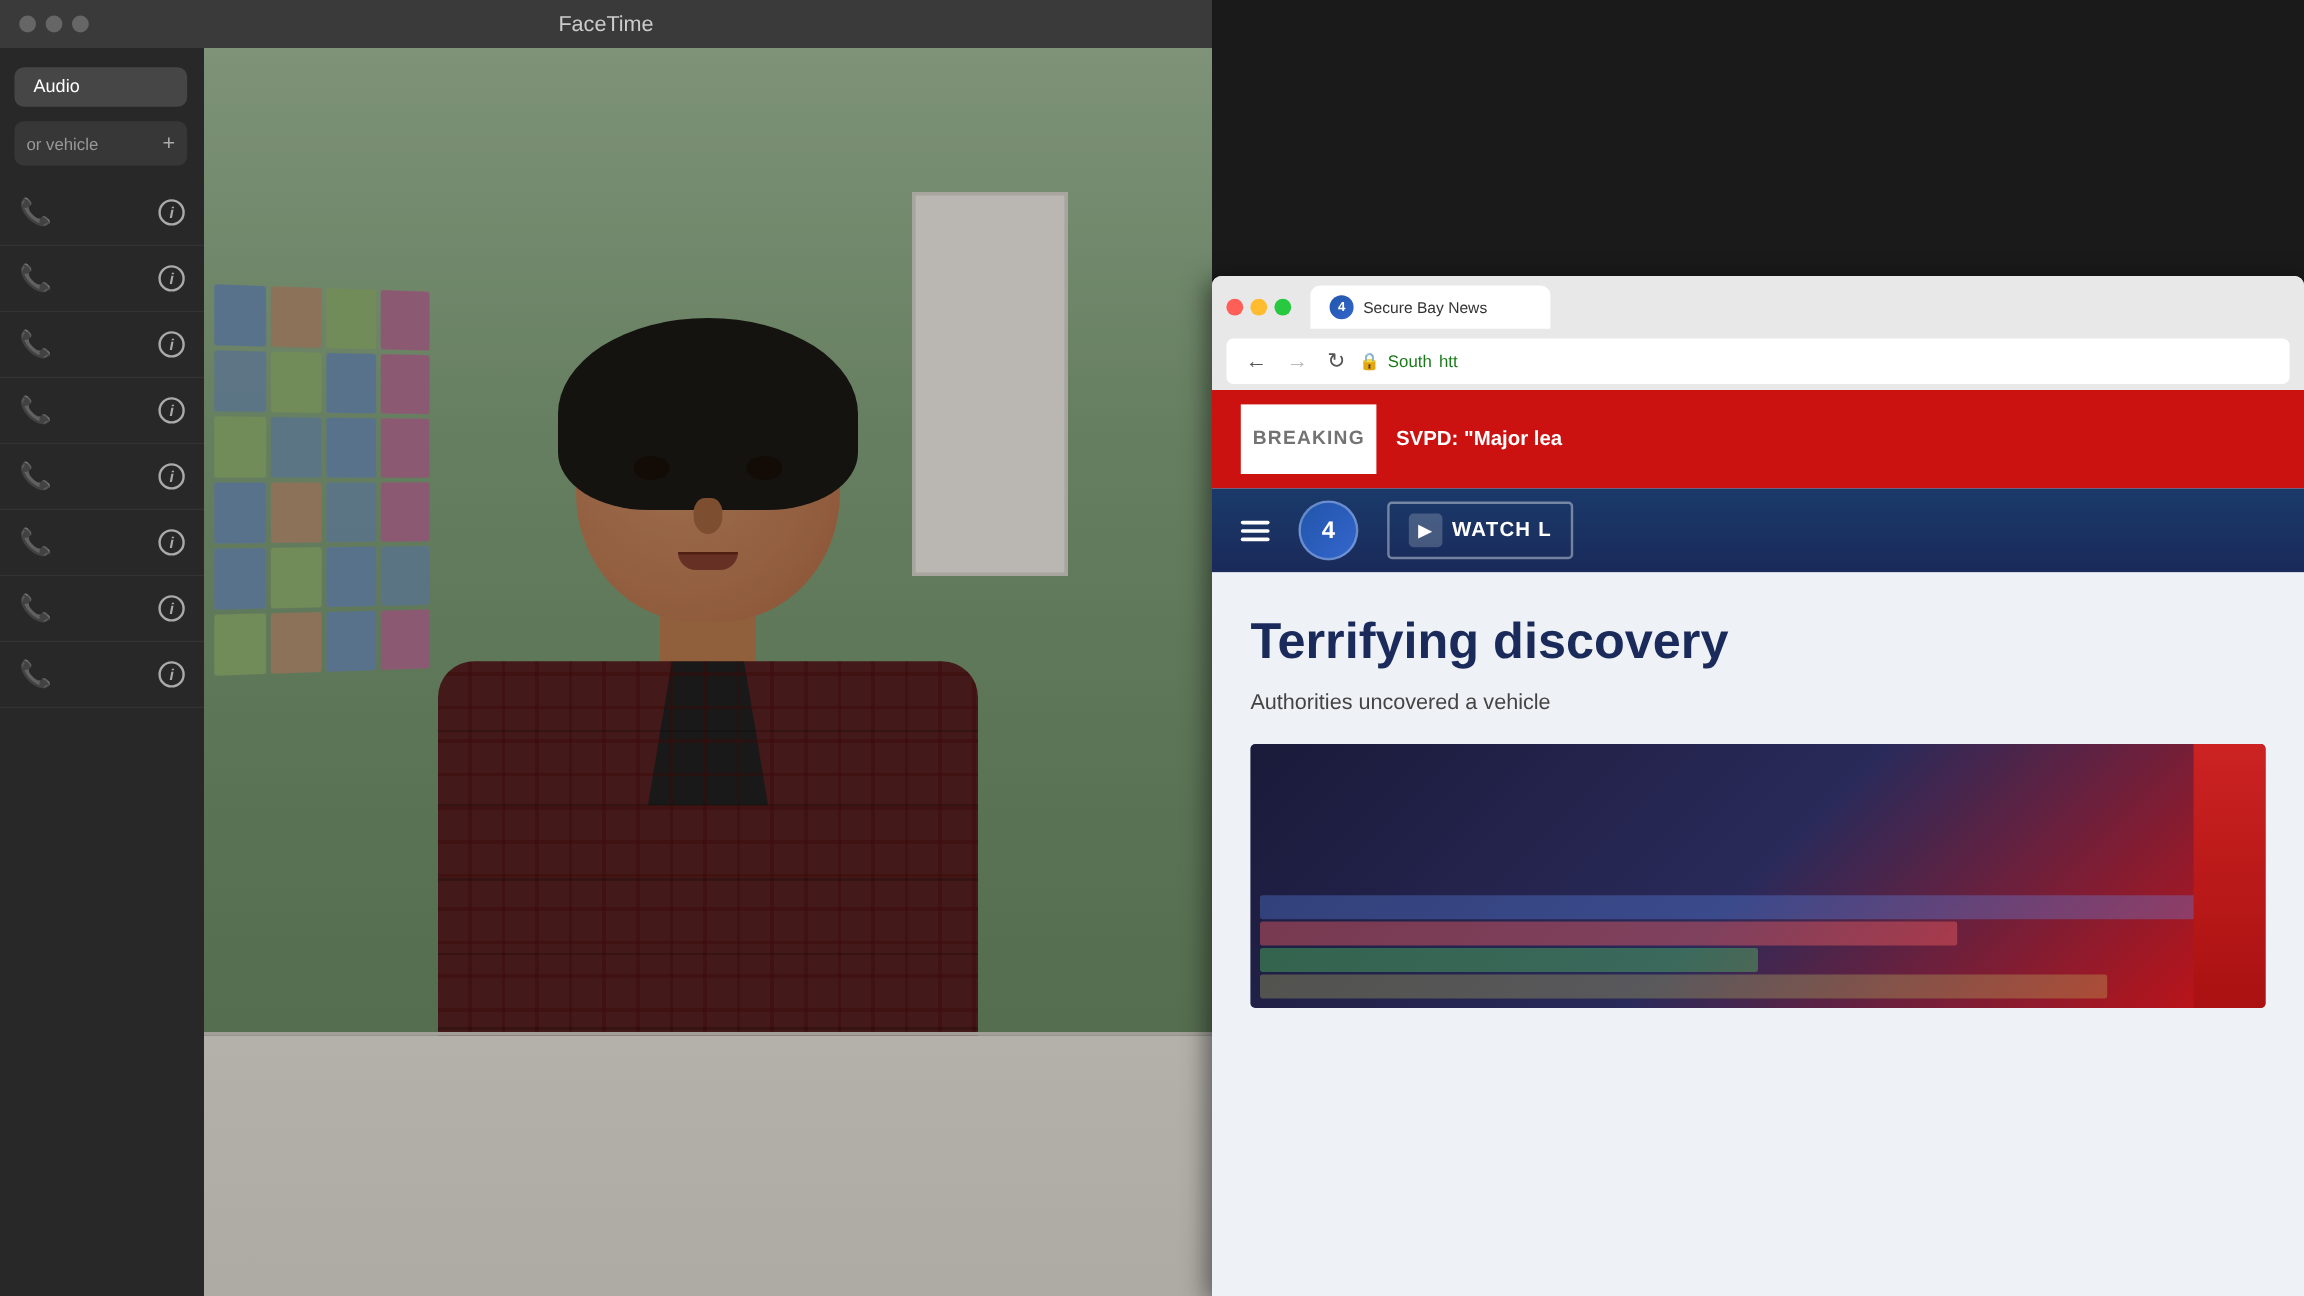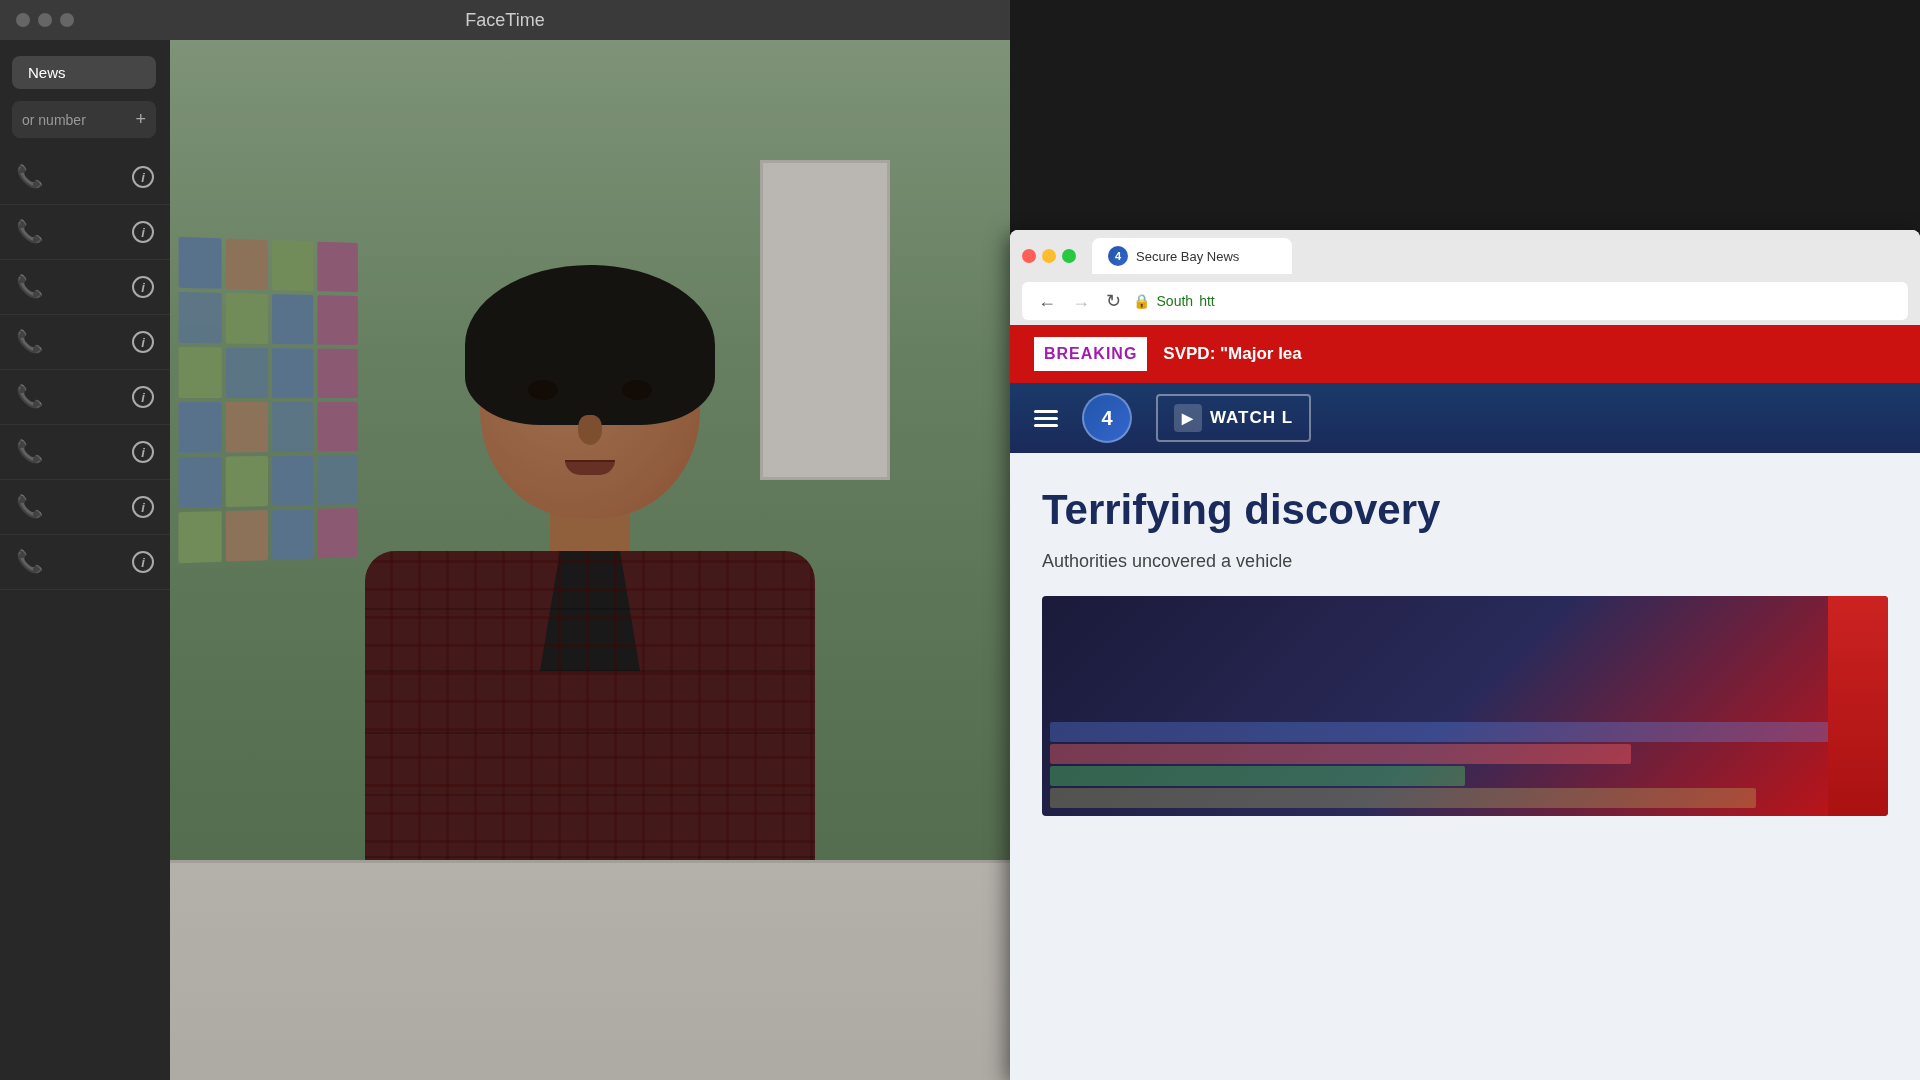--- a/index.html
+++ b/index.html
@@ -268,24 +268,24 @@
     .breaking-bar {
       background: #cc1111;
       padding: 12px 24px;
       display: flex;
       align-items: center;
       gap: 16px;
     }
 
     .breaking-label {
       background: #fff;
-      color: #a21caf;
+      color: #737373;
       font-size: 16px;
       font-weight: 900;
-      padding: 8px 10px;
+      padding: 20px 10px;
       letter-spacing: 1px;
       flex-shrink: 0;
     }
 
     .breaking-text {
       color: #fff;
       font-size: 17px;
       font-weight: 600;
     }
 
@@ -637,23 +637,23 @@
   <div class="facetime-titlebar">
     <div class="titlebar-dots">
       <div class="dot"></div>
       <div class="dot"></div>
       <div class="dot"></div>
     </div>
     <span class="facetime-title">FaceTime</span>
   </div>
 
   <div class="facetime-sidebar">
-    <button class="audio-button">News</button>
+    <button class="audio-button">Audio</button>
     <div class="search-bar">
-      <span style="color:#999;font-size:14px;">or number</span>
+      <span style="color:#999;font-size:14px;">or vehicle</span>
       <span class="search-plus">+</span>
     </div>
     <div class="contact-list">
       <div class="contact-item">
         <div class="contact-item-left">
           <span class="phone-icon">📞</span>
         </div>
         <div class="info-icon">i</div>
       </div>
       <div class="contact-item">

